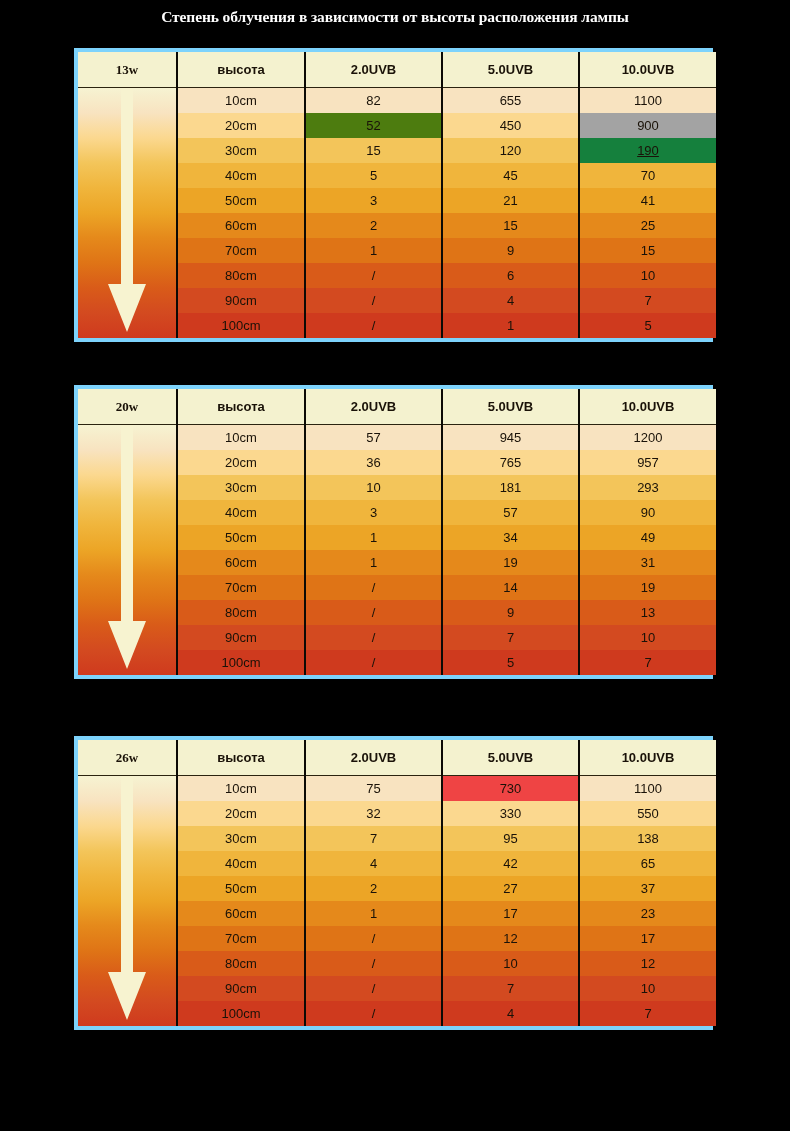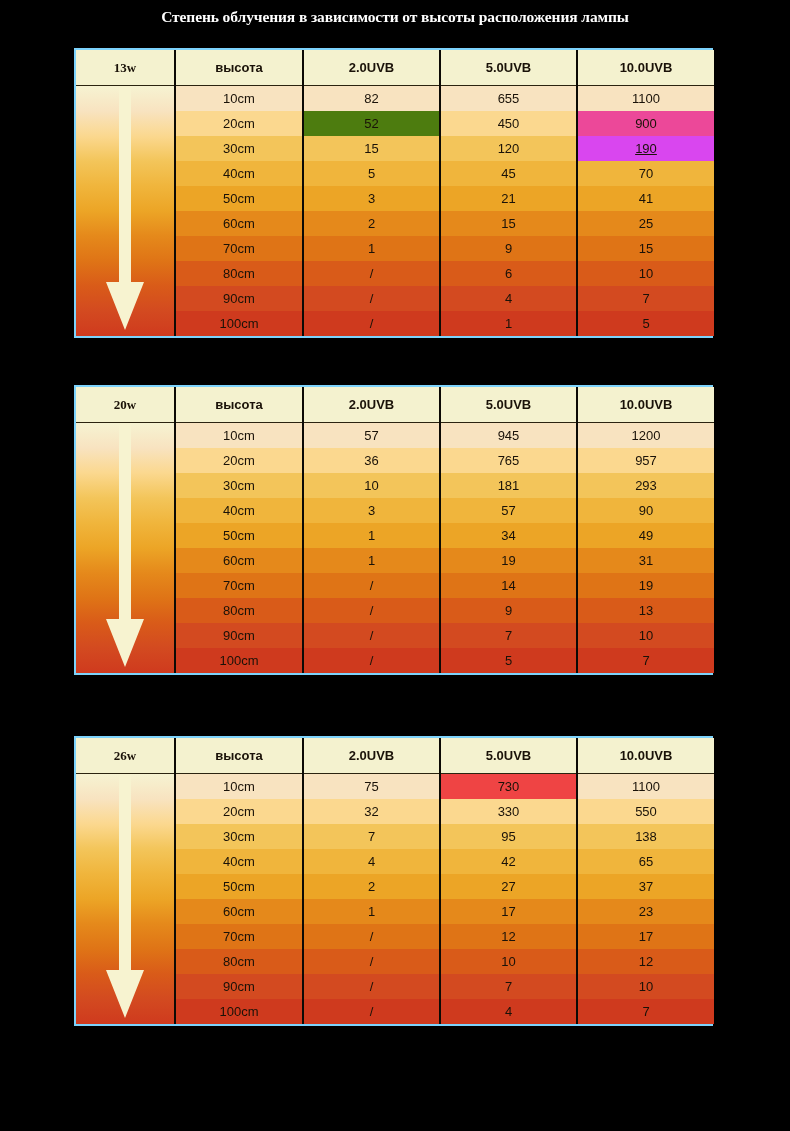--- a/index.html
+++ b/index.html
@@ -26,21 +26,21 @@
     font-weight: bold;
     letter-spacing: -0.1px;
     font-family: "Liberation Serif", serif;
     white-space: nowrap;
   }
 
   .table-block {
     position: absolute;
     left: 74px;
     width: 639px;
-    border: 2px solid #7dd3fc;
+    border: 4px solid #7dd3fc;
     box-sizing: border-box;
     background: #000;
   }
   #table-0 { top: 48px; }
   #table-1 { top: 385px; }
   #table-2 { top: 736px; }
 
   table.uv-table {
     border-collapse: collapse;
     width: 100%;
@@ -155,27 +155,27 @@
             </td>
             <td style="background: rgb(248, 227, 192);">10cm</td>
             <td class="vline" style="background: rgb(248, 227, 192);">82</td>
             <td class="vline" style="background: rgb(248, 227, 192);">655</td>
             <td class="vline" style="background: rgb(248, 227, 192);">1100</td>
           </tr>
           <tr class="data-row">
             <td style="background: rgb(251, 216, 143);">20cm</td>
             <td class="vline" style="background: #4d7c0f; margin-top: 32px;">52</td>
             <td class="vline" style="background: rgb(251, 216, 143);">450</td>
-            <td class="vline" style="background: #ec4899;">900</td>
+            <td class="vline" style="background: #a3a3a3;">900</td>
           </tr>
           <tr class="data-row">
             <td style="background: rgb(243, 197, 90);">30cm</td>
             <td class="vline" style="background: rgb(243, 197, 90);">15</td>
             <td class="vline" style="background: rgb(243, 197, 90);">120</td>
-            <td class="vline" style="background: #d946ef; text-decoration: underline;">190</td>
+            <td class="vline" style="background: #15803d; text-decoration: underline;">190</td>
           </tr>
           <tr class="data-row">
             <td style="background: rgb(240, 181, 60);">40cm</td>
             <td class="vline" style="background: rgb(240, 181, 60);">5</td>
             <td class="vline" style="background: rgb(240, 181, 60); margin-left: 36px;">45</td>
             <td class="vline" style="background: rgb(240, 181, 60);">70</td>
           </tr>
           <tr class="data-row">
             <td style="background: rgb(236, 165, 38);">50cm</td>
             <td class="vline" style="background: rgb(236, 165, 38);">3</td>

